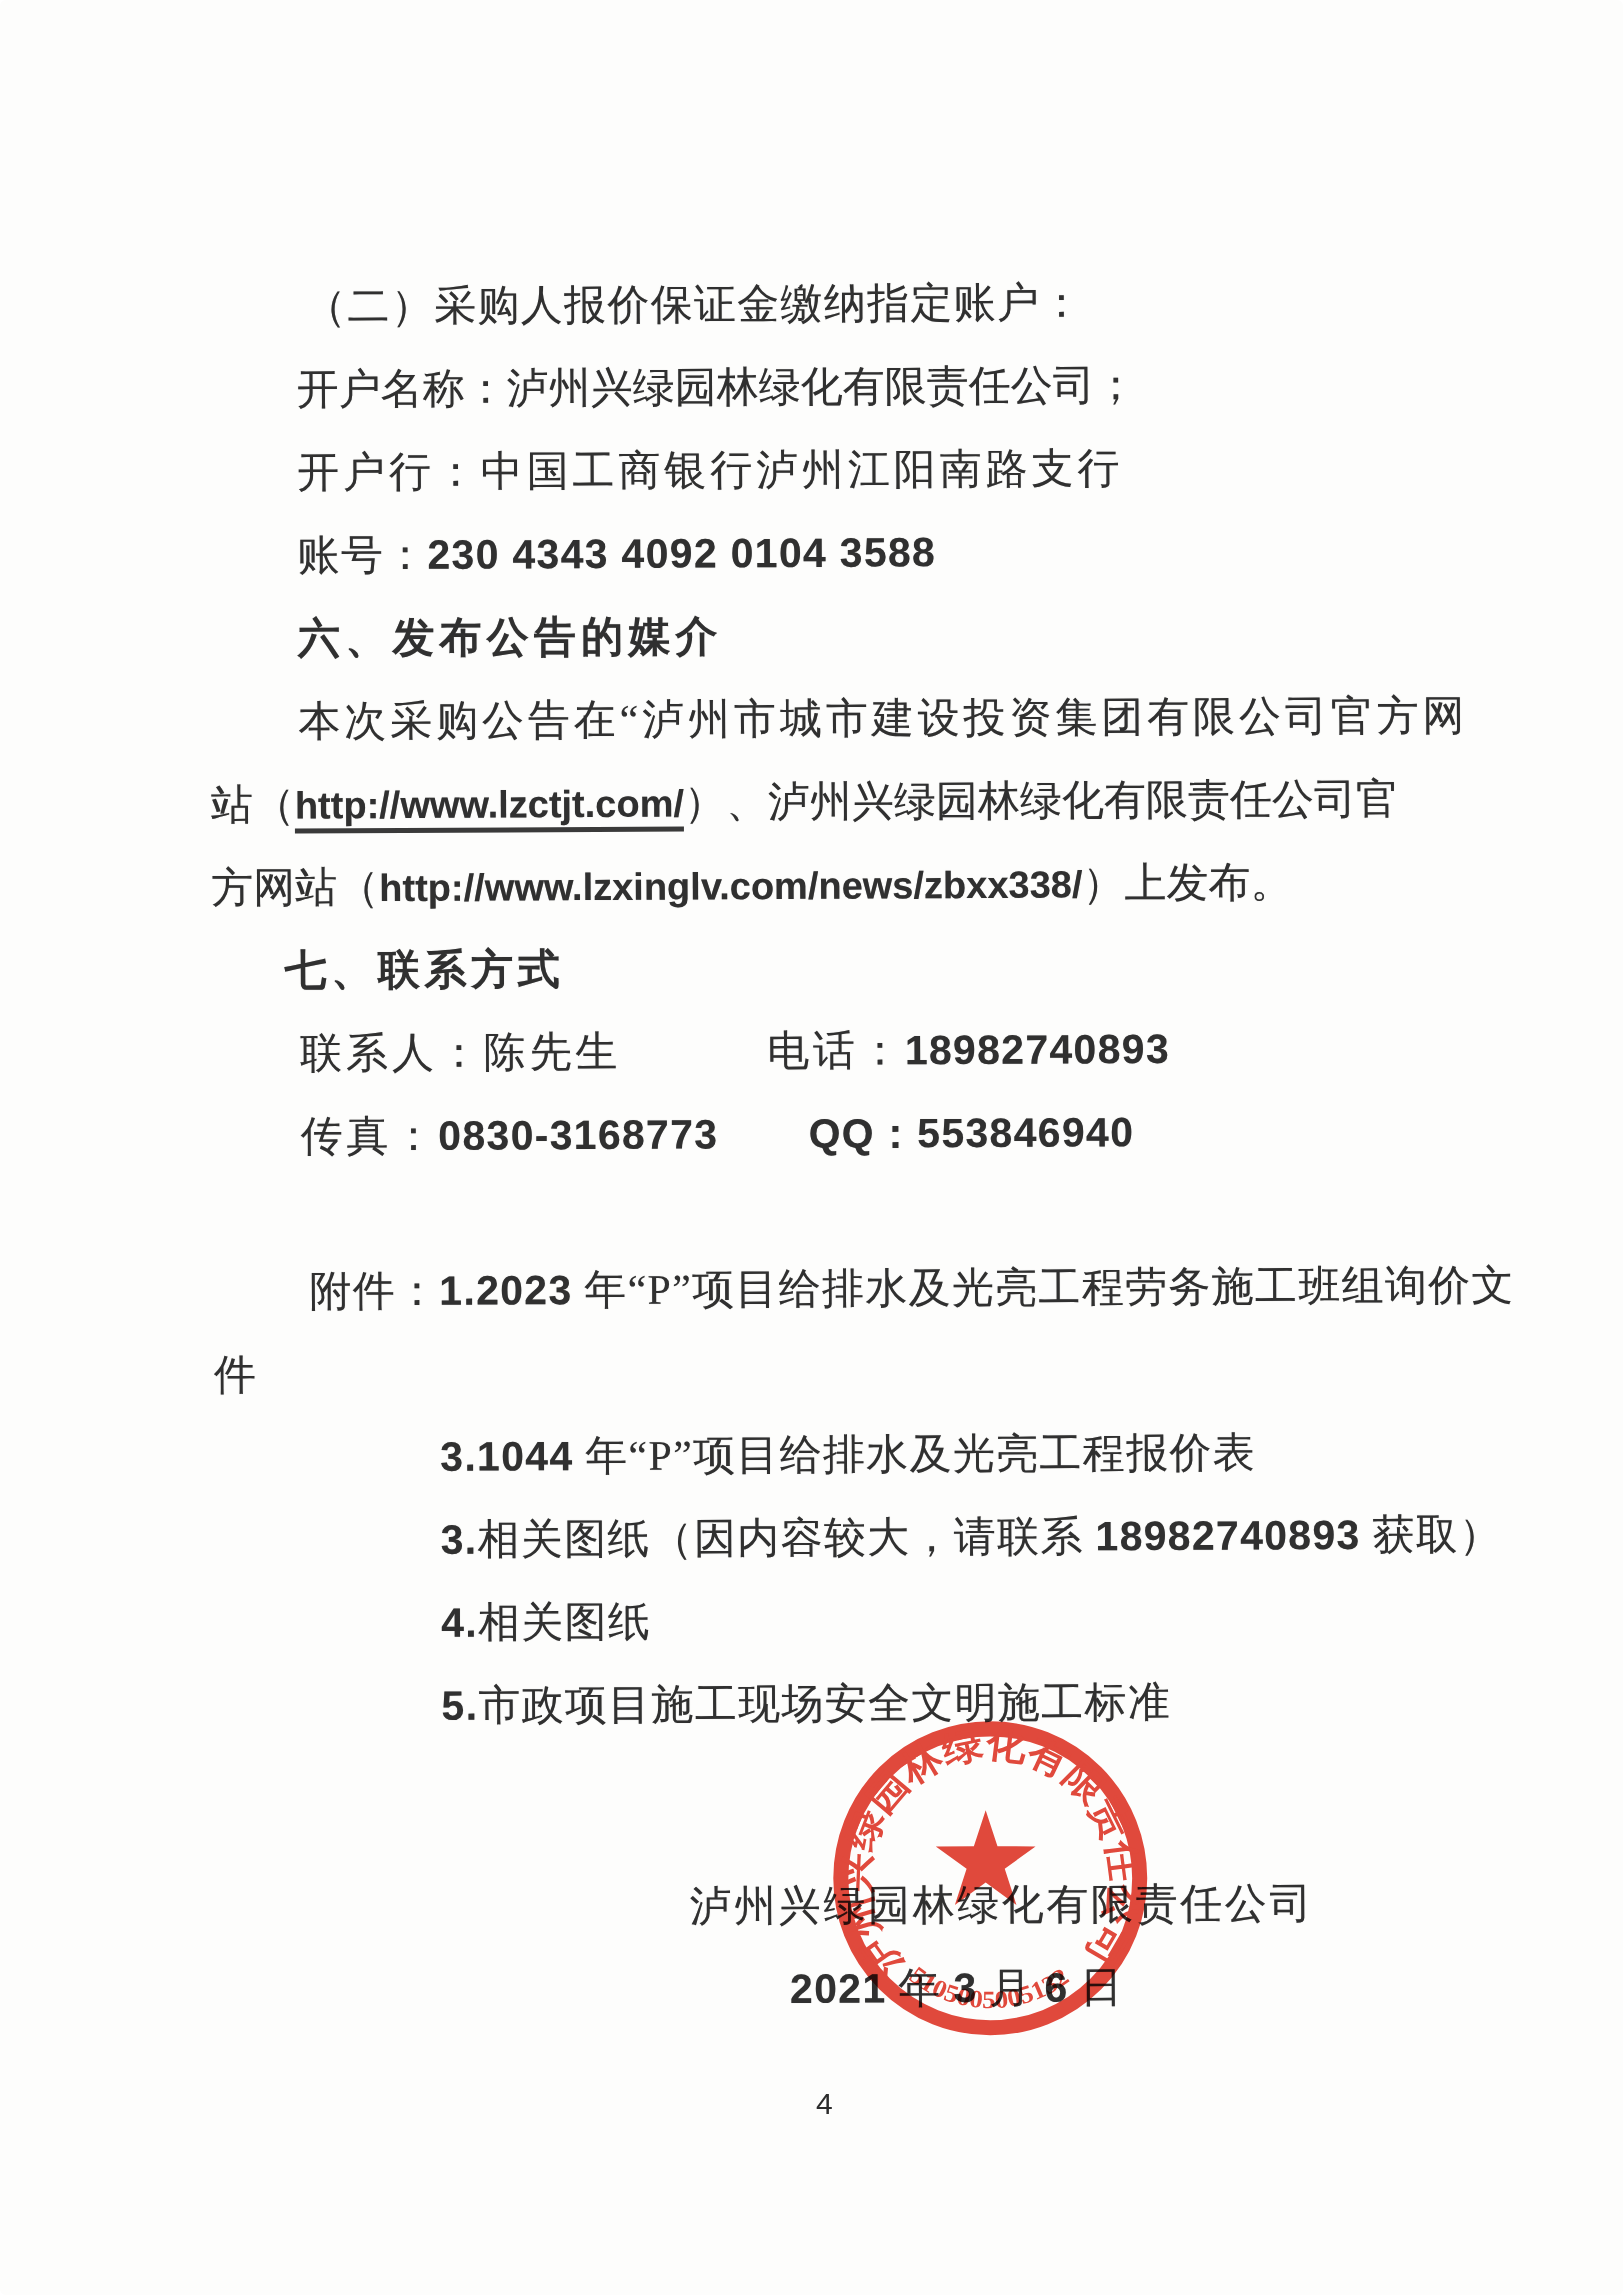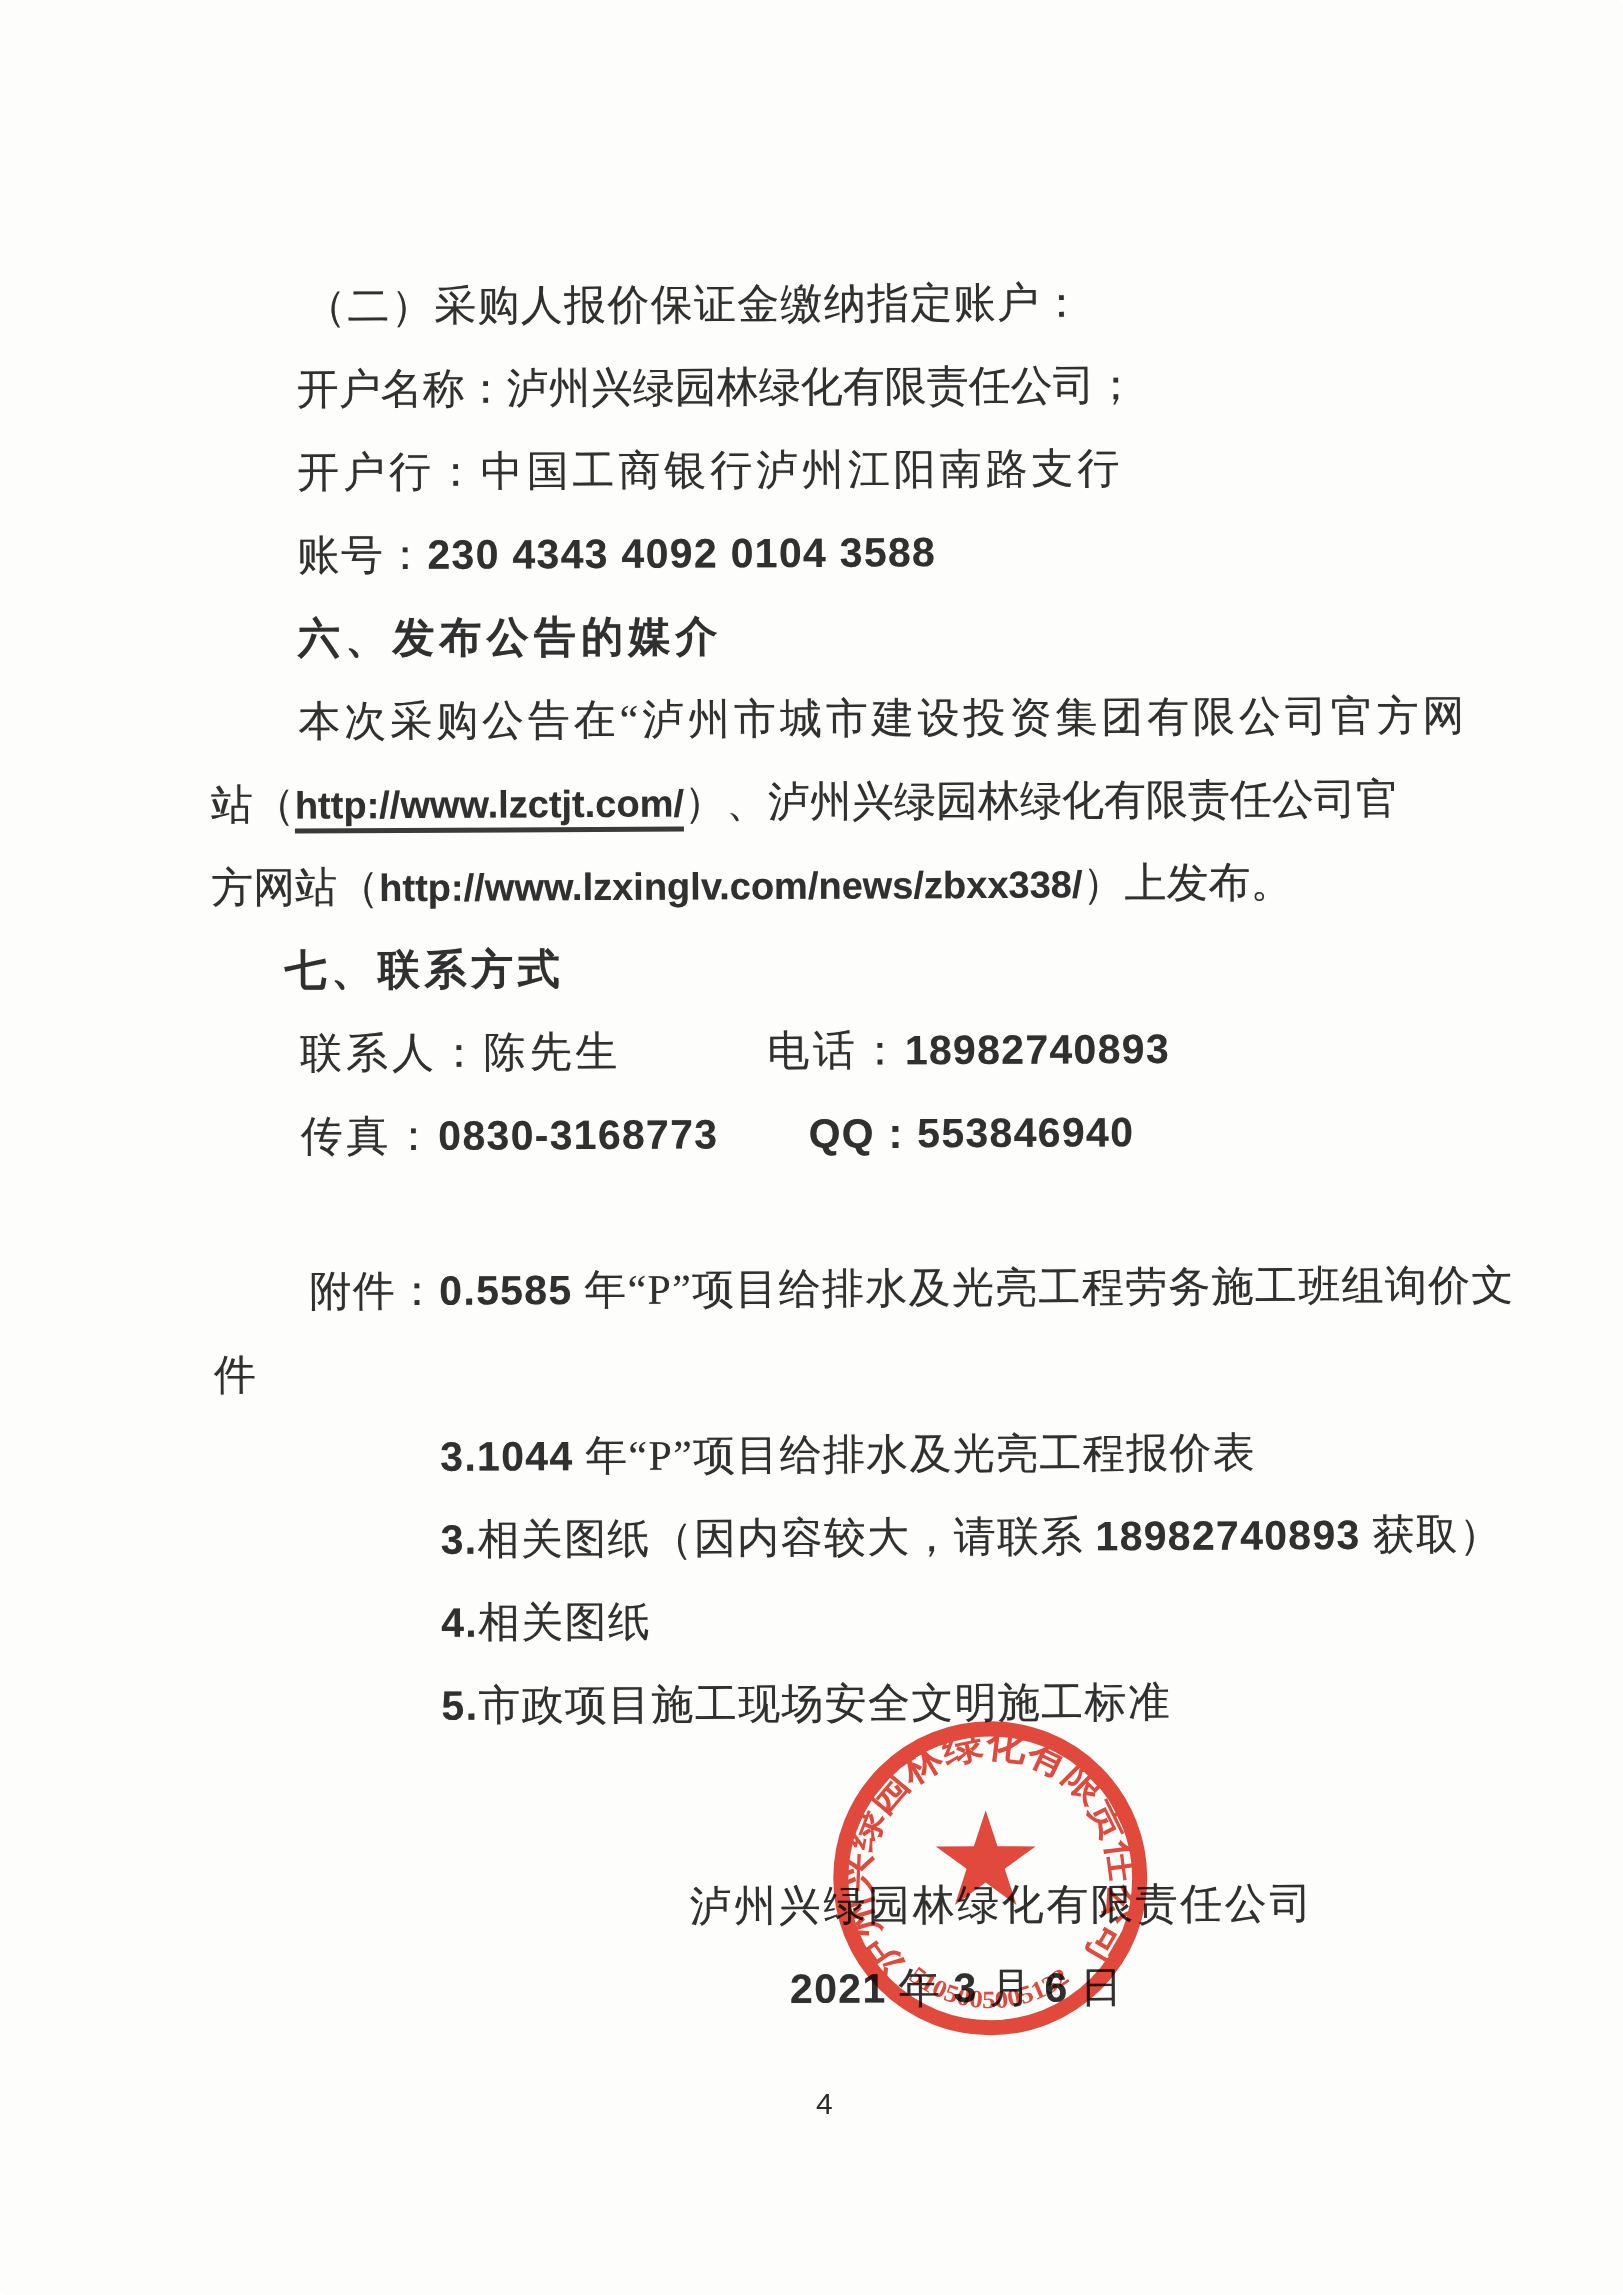--- a/index.html
+++ b/index.html
@@ -78,21 +78,21 @@
     <div class="line l-flush ls0"><span class="cn">方网站（</span><span class="url">http://www.lzxinglv.com/news/zbxx338/</span><span class="cn">）上发布。</span></div>
 
     <div class="line l-h7"><span class="cn">七、联系方式</span></div>
 
     <div class="line l-ind ls6"><span class="cn">联系人：</span><span class="cn">陈先生</span><span class="pos-phone"><span class="cn">电话：</span><span class="num">18982740893</span></span></div>
 
     <div class="line l-ind ls6"><span class="cn">传真：</span><span class="num">0830-3168773</span><span class="pos-qq"><span class="num">QQ：</span><span class="num">553846940</span></span></div>
 
     <div class="gap-a"></div>
 
-    <div class="line l-par"><span class="cn">附件：</span><span class="num">0.5585</span><span class="cn"> 年“P”项目给排水及光亮工程劳务施工班组询价文</span></div>
+    <div class="line l-par"><span class="cn">附件：</span><span class="num">1.2023</span><span class="cn"> 年“P”项目给排水及光亮工程劳务施工班组询价文</span></div>
 
     <div class="line l-flush"><span class="cn">件</span></div>
 
     <div class="line l-attach"><span class="num">3.1044</span><span class="cn"> 年“P”项目给排水及光亮工程报价表</span></div>
 
     <div class="line l-attach"><span class="num">3.</span><span class="cn">相关图纸（因内容较大，请联系 </span><span class="num">18982740893</span><span class="cn"> 获取）</span></div>
 
     <div class="line l-attach"><span class="num">4.</span><span class="cn">相关图纸</span></div>
 
     <div class="line l-attach"><span class="num">5.</span><span class="cn">市政项目施工现场安全文明施工标准</span></div>

